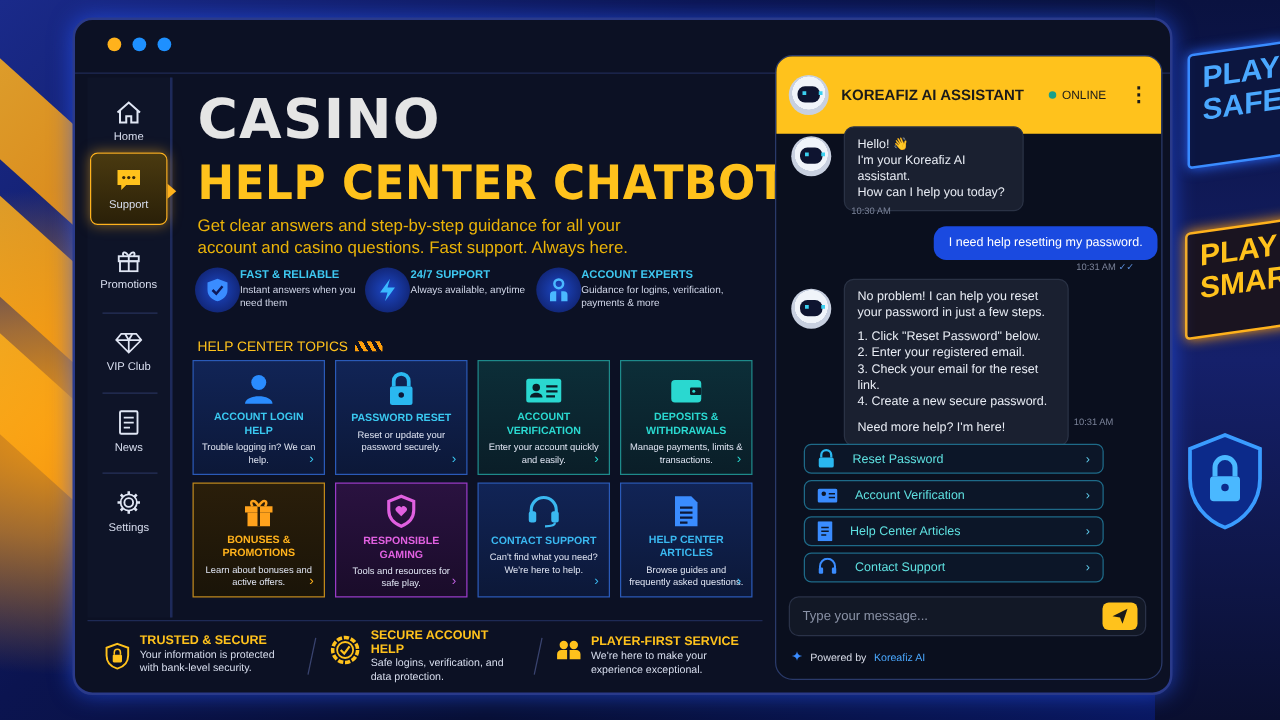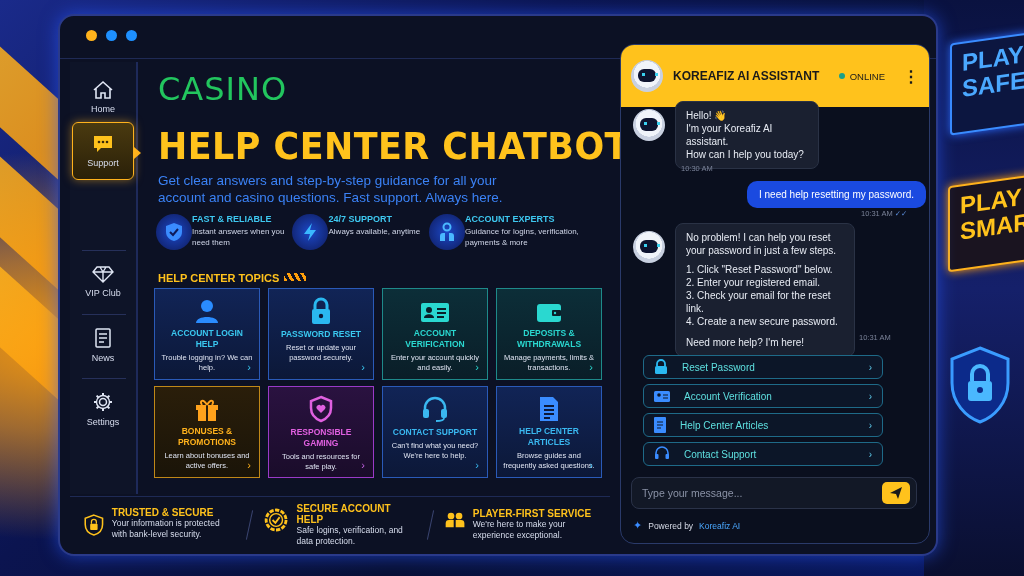--- a/index.html
+++ b/index.html
@@ -20,29 +20,29 @@
 .dot{width:11px;height:11px;border-radius:50%}
 .topline{position:absolute;left:0;right:0;top:42px;height:1px;background:#1f2a55}
 
 .sidebar{position:absolute;left:10px;top:46px;width:68px;height:432px;background:#0e1428;border-right:2px solid #1e2a5a}
 .nav-item{position:absolute;left:2px;width:62px;height:58px;display:flex;flex-direction:column;align-items:center;justify-content:center;gap:4px;font-size:9px;color:#d8deef;border-radius:6px}
 .nav-item.active{background:linear-gradient(180deg,#4a3a10,#2a2008);border:1.5px solid #ffb21c;box-shadow:0 0 10px rgba(255,178,28,.5)}
 .nav-item.active::after{content:"";position:absolute;right:-8px;top:24px;border-left:7px solid #ffb21c;border-top:6px solid transparent;border-bottom:6px solid transparent}
 .nav-sep{position:absolute;left:12px;width:44px;height:1px;background:#26305a}
 
 .main{position:absolute;left:92px;top:46px;width:450px;height:432px}
-.h1{position:absolute;left:6px;top:8px;font-size:32px;font-weight:400;letter-spacing:1px;color:#22c55e;font-family:"DejaVu Sans",sans-serif}
+.h1{position:absolute;left:6px;top:8px;font-size:44px;font-weight:700;letter-spacing:1px;color:#e5e5e5;font-family:"DejaVu Sans",sans-serif}
 .h2{position:absolute;left:6px;top:62px;font-size:38px;font-weight:900;color:#ffc21c;letter-spacing:.5px;white-space:nowrap;font-family:"DejaVu Sans",sans-serif;transform:scaleX(.92);transform-origin:left}
-.lead{position:absolute;left:6px;top:110px;width:360px;font-size:13.5px;line-height:17px;color:#3b82f6}
+.lead{position:absolute;left:6px;top:110px;width:360px;font-size:13.5px;line-height:17px;color:#eab308}
 .feats{position:absolute;left:4px;top:152px;width:440px;display:flex;gap:8px}
 .feat{display:flex;gap:0;align-items:flex-start;flex:1}
 .feat-ic{width:36px;height:36px;border-radius:50%;background:radial-gradient(circle,#1c48c8,#0e1a5a);display:flex;align-items:center;justify-content:center;flex-shrink:0}
 .feat-t{font-size:9px;font-weight:bold;color:#3ec8f0}
 .feat-d{font-size:8px;color:#d0d6e8;line-height:11px;margin-top:2px}
-.topics-h{position:absolute;left:6px;top:210px;font-size:11px;font-weight:bold;color:#ffc21c}
+.topics-h{position:absolute;left:6px;top:210px;font-size:11px;font-weight:normal;color:#ffc21c}
 .topics-stripes{position:absolute;left:132px;top:211px;width:22px;height:8px;background:repeating-linear-gradient(60deg,#ff9f0a 0 3px,transparent 3px 6px)}
 .grid{position:absolute;left:2px;top:226px;width:444px;display:grid;grid-template-columns:repeat(4,106px);grid-gap:6px 8px}
 .card{height:92px;border-radius:0;padding:6px 5px;text-align:center;position:relative;display:flex;flex-direction:column;align-items:center}
 .card-ic{width:30px;height:28px;display:flex;align-items:center;justify-content:center;margin-top:2px}
 .card-t{font-size:8.5px;font-weight:bold;margin-top:4px;line-height:11px}
 .card-d{font-size:7.5px;color:#dfe4f2;line-height:10px;margin-top:3px}
 .card-arr{position:absolute;right:8px;bottom:6px;font-size:11px}
 .c-blue{background:linear-gradient(180deg,#112456,#0c1838);border:1px solid #2a5ab8}
 .c-teal{background:linear-gradient(180deg,#0c2e38,#0a1e28);border:1px solid #1e8a8a}
 .c-orange{background:linear-gradient(180deg,#2a1e0a,#1a1408);border:1px solid #c08818}
@@ -109,20 +109,28 @@
     </div>
     <div class="nav-item active" style="top:60px">
       <svg width="22" height="20" viewBox="0 0 22 20">
           <path d="M2 2 H20 V14 H9 L5 18 V14 H2 Z" fill="#ffc21c"></path>
           <circle cx="7" cy="8" r="1.3" fill="#3a2a08"></circle>
           <circle cx="11" cy="8" r="1.3" fill="#3a2a08"></circle>
           <circle cx="15" cy="8" r="1.3" fill="#3a2a08"></circle>
         </svg>
       <span>Support</span>
     </div>
+    <div class="nav-item" style="top:124px">
+      <svg width="22" height="20" viewBox="0 0 22 20">
+          <rect x="3" y="7" width="16" height="4" fill="none" stroke="#e0e6f4" stroke-width="1.5"></rect>
+          <rect x="4" y="11" width="14" height="8" fill="none" stroke="#e0e6f4" stroke-width="1.5"></rect>
+          <path d="M11 7 V19 M11 7 C8 2 5 4 7 7 M11 7 C14 2 17 4 15 7" fill="none" stroke="#e0e6f4" stroke-width="1.5"></path>
+        </svg>
+      <span>Promotions</span>
+    </div>
     <div class="nav-sep" style="top:188px"></div>
     <div class="nav-item" style="top:190px">
       <svg width="22" height="20" viewBox="0 0 22 20">
           <path d="M5 3 H17 L21 8 L11 18 L1 8 Z M1 8 H21 M8 3 L11 8 L14 3 M11 8 V18" fill="none" stroke="#e0e6f4" stroke-width="1.4"></path>
         </svg>
       <span>VIP Club</span>
     </div>
     <div class="nav-sep" style="top:252px"></div>
     <div class="nav-item" style="top:254px">
       <svg width="22" height="22" viewBox="0 0 22 22">

